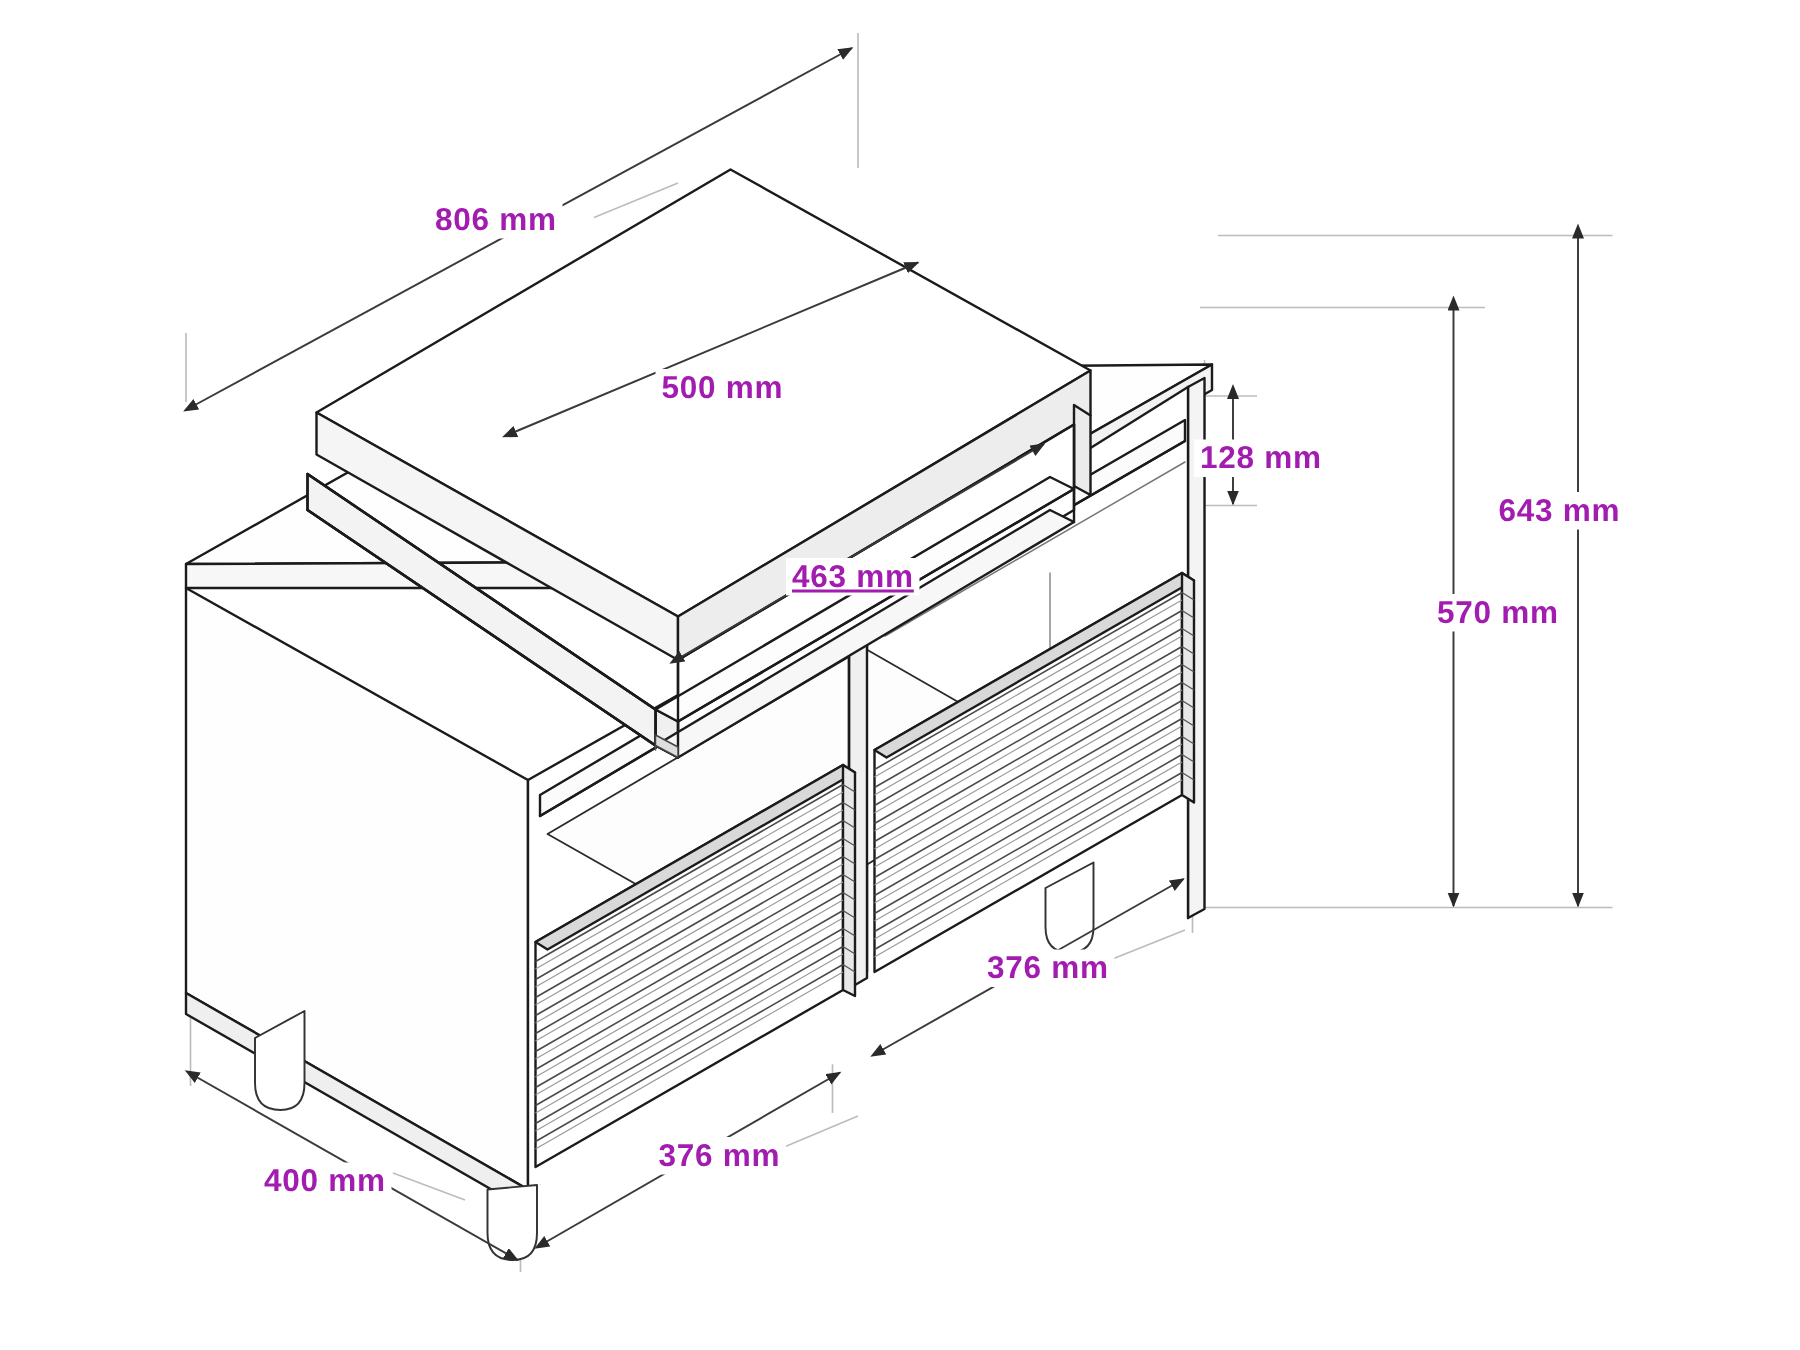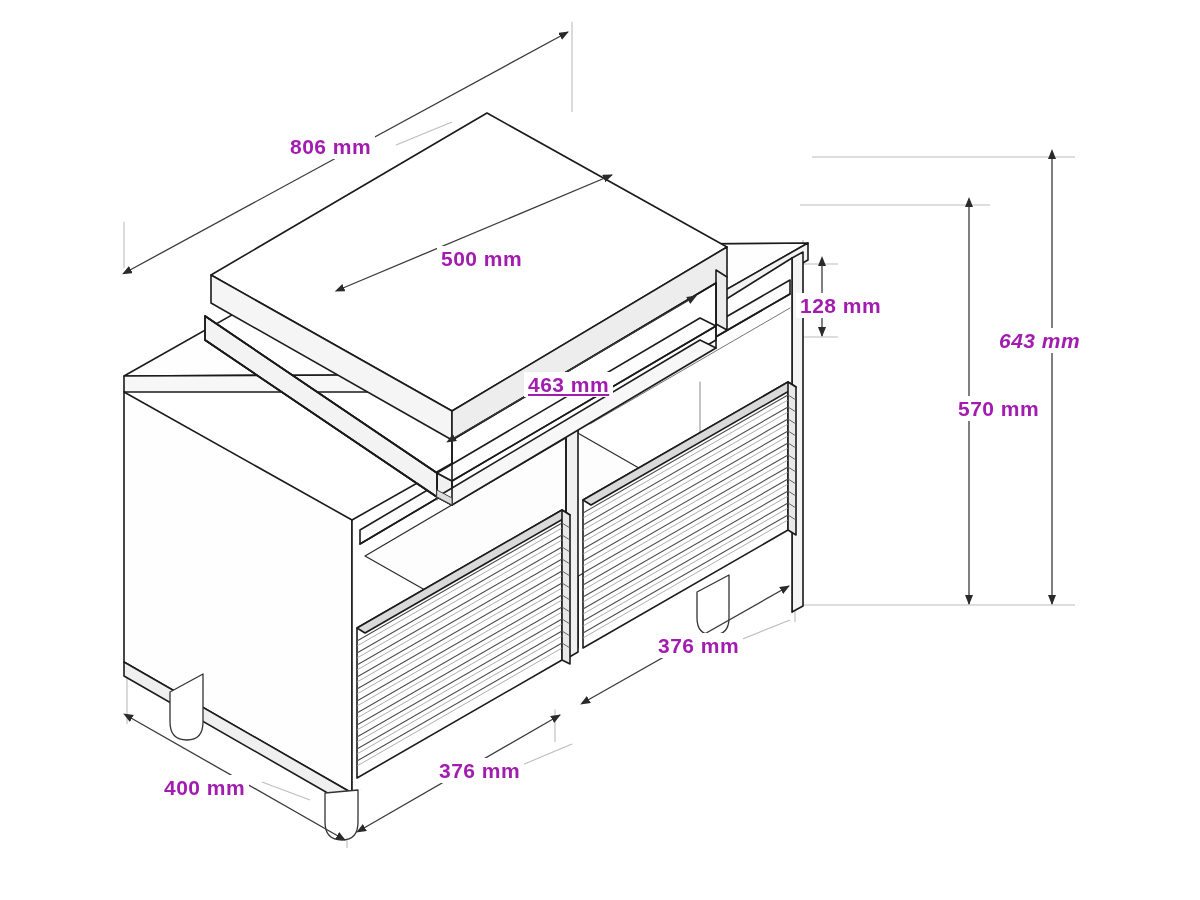--- a/index.html
+++ b/index.html
@@ -257,25 +257,25 @@
     </g>
 
   </svg>
 
   <div class="dim-label" style="left:286px; top:134px;">806 mm</div>
 
   <div class="dim-label" style="left:437px; top:246px;">500 mm</div>
 
   <div class="dim-label" style="left:772px; top:293px;margin-left:24px;">128 mm</div>
 
-  <div class="dim-label" style="left:995px; top:328px;font-style:italic;">643 mm</div>
+  <div class="dim-label" style="left:995px; top:328px;">643 mm</div>
 
   <div class="dim-label" style="left:918px; top:396px;margin-left:36px;">570 mm</div>
 
   <div class="dim-label" style="left:524px; top:372px;text-decoration:underline;">463 mm</div>
 
   <div class="dim-label" style="left:654px; top:633px;">376 mm</div>
 
   <div class="dim-label" style="left:435px; top:758px;">376 mm</div>
 
-  <div class="dim-label" style="left:160px; top:775px;">400 mm</div>
+  <div class="dim-label" style="left:172px; top:775px;">400 mm</div>
 
 </div>
 
 </body></html>

